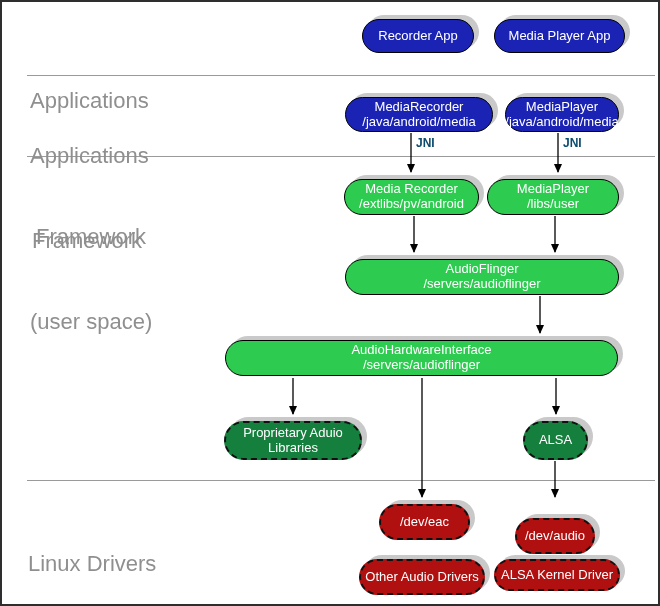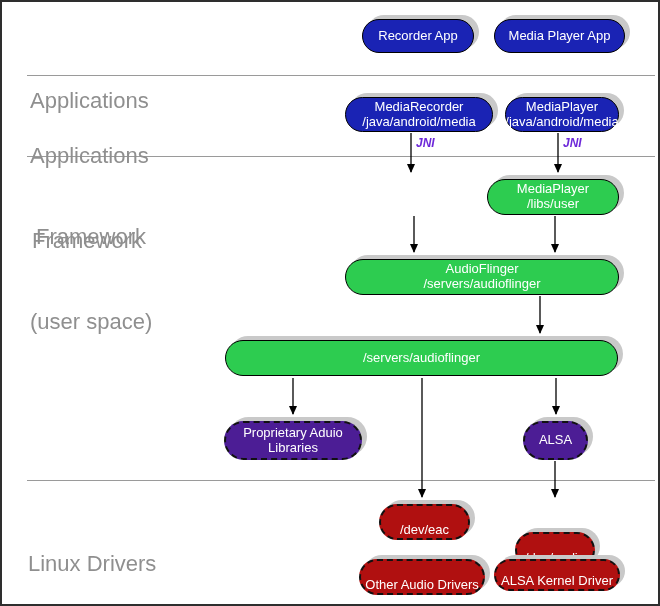--- a/index.html
+++ b/index.html
@@ -24,39 +24,39 @@
     position:absolute; border-radius:999px;
     display:flex; flex-direction:column; align-items:center; justify-content:center;
     color:#ffffff; text-align:center;
     box-shadow:5px -4px 0 0 #c9c9c9;
     line-height:1.15;
   }
   .node .l1 { font-size:13px; }
   .node .l2 { font-size:13px; }
   .blue  { background:#1a23b4; border:1.5px solid #000; }
   .green { background:#2dcc50; border:1.5px solid #000; }
-  .green-dash { background:#4c1d95; border:2px dashed #111; }
-  .red-dash   { background:#b01010; border:2px dashed #111;justify-content:flex-end; }
+  .green-dash { background:#15803d; border:2px dashed #111; }
+  .red-dash   { background:#b01010; border:2px dashed #111; }
 
   .n-recorder-app       { left:360px; top:17px;  width:112px; height:34px; }
   .n-media-player-app   { left:492px; top:17px;  width:131px; height:34px; }
   .n-media-recorder-fw  { left:343px; top:95px;  width:148px; height:35px; }
   .n-media-player-fw    { left:503px; top:95px;  width:114px; height:35px; }
   .n-media-recorder-lib { left:342px; top:177px; width:135px; height:36px; }
   .n-media-player-lib   { left:485px; top:177px; width:132px; height:36px; }
   .n-audioflinger       { left:343px; top:257px; width:274px; height:36px; }
   .n-ahi                { left:223px; top:338px; width:393px; height:36px; }
   .n-proprietary        { left:222px; top:419px; width:138px; height:39px; padding:0 10px; }
   .n-alsa               { left:521px; top:419px; width:65px;  height:39px; }
   .n-dev-eac            { left:377px; top:502px; width:91px;  height:36px; }
-  .n-dev-audio          { left:513px; top:530px; width:80px;  height:36px; }
+  .n-dev-audio          { left:513px; top:516px; width:80px;  height:36px; }
   .n-other-drivers      { left:357px; top:557px; width:126px; height:36px; }
   .n-alsa-driver        { left:492px; top:557px; width:126px; height:32px; }
 
-  .jni { position:absolute; font-size:12px; font-weight:bold; color:#6d28d9;font-style:italic; }
+  .jni { position:absolute; font-size:12px; font-weight:bold; color:#0c4a6e; }
   .jni-1 { left:414px; top:134px; }
   .jni-2 { left:561px; top:134px; }
 
   svg.edges { position:absolute; left:0; top:0; width:660px; height:606px; pointer-events:none; }
 </style>
 </head>
 <body>
 
 <div class="canvas">
 
@@ -110,29 +110,34 @@
 
   <div class="node blue n-media-recorder-fw">
     <div class="l1">MediaRecorder</div>
     <div class="l2">/java/android/media</div>
   </div>
   <div class="node blue n-media-player-fw">
     <div class="l1">MediaPlayer</div>
     <div class="l2">/java/android/media</div>
   </div>
 
+  <div class="node green n-media-recorder-lib">
+    <div class="l1">Media Recorder</div>
+    <div class="l2">/extlibs/pv/android</div>
+  </div>
   <div class="node green n-media-player-lib">
     <div class="l1">MediaPlayer</div>
     <div class="l2">/libs/user</div>
   </div>
   <div class="node green n-audioflinger">
     <div class="l1">AudioFlinger</div>
     <div class="l2">/servers/audioflinger</div>
   </div>
   <div class="node green n-ahi">
+    <div class="l1">AudioHardwareInterface</div>
     <div class="l2">/servers/audioflinger</div>
   </div>
   <div class="node green-dash n-proprietary">
     <div class="l1">Proprietary Aduio Libraries</div>
   </div>
   <div class="node green-dash n-alsa">
     <div class="l1">ALSA</div>
   </div>
 
   <div class="node red-dash n-dev-eac">

